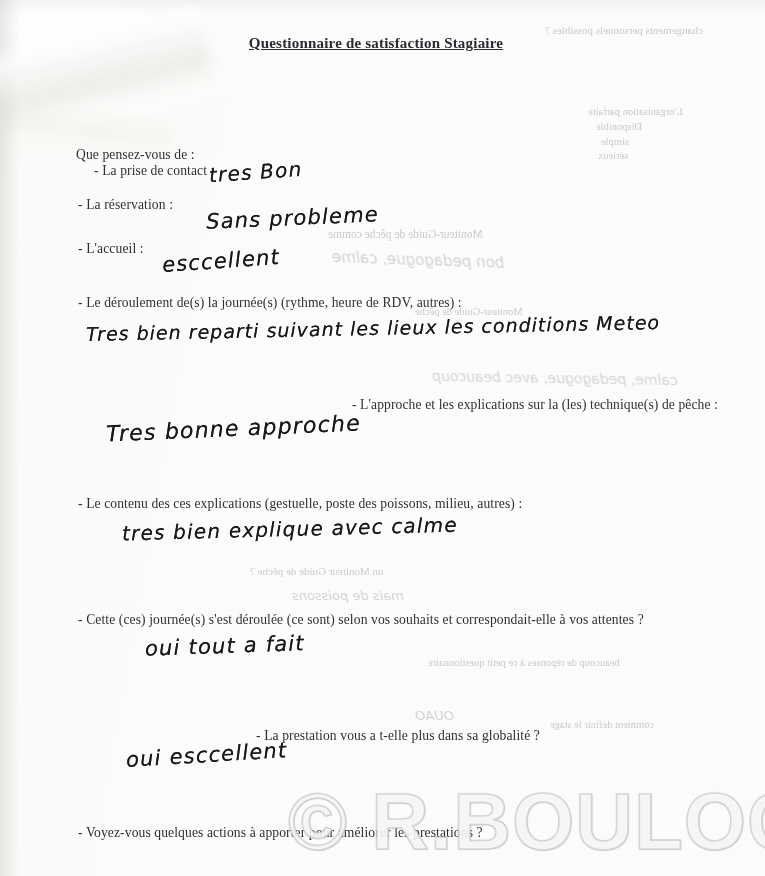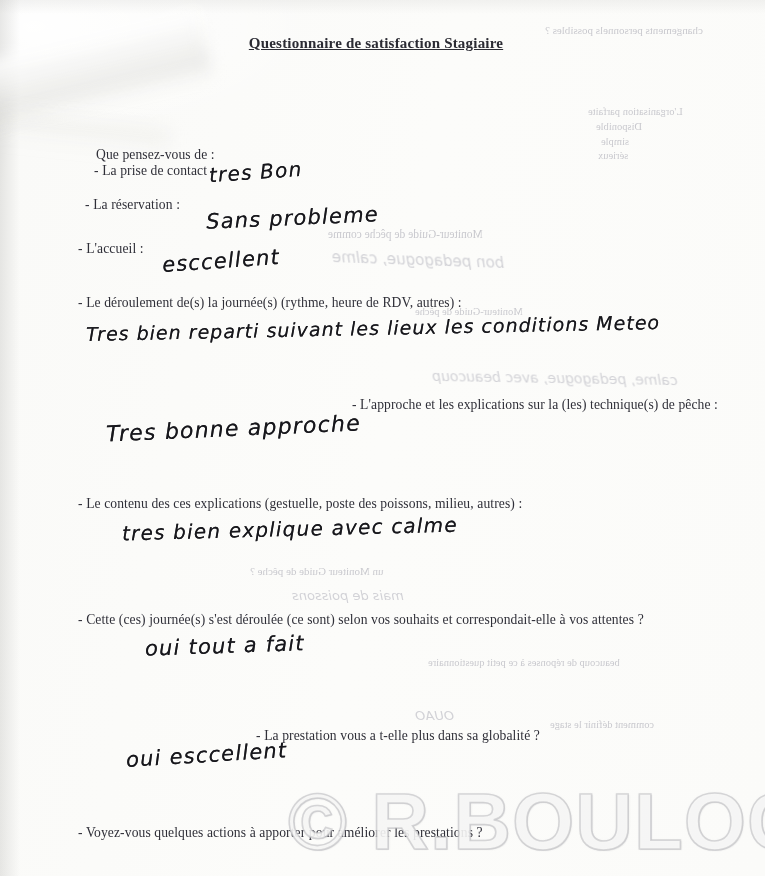--- a/index.html
+++ b/index.html
@@ -27,23 +27,23 @@
     background:linear-gradient(to bottom, rgba(222,222,218,0.35), rgba(255,255,255,0));}
 
   
   .printed{position:absolute;font-size:13.6px;line-height:1.45;letter-spacing:0.1px;}
   .title{
     position:absolute;left:196px;top:35px;width:360px;
     text-align:center;font-size:15px;font-weight:bold;
     text-decoration:underline;letter-spacing:0.2px;color:#2b2b33;
   }
   .intro{left:78px;top:74px;width:618px;text-align:justify;word-spacing:3px;}
-  .sec-header{left:96px;top:145px;}
+  .sec-header{left:76px;top:145px;}
   .q0{left:94px;top:161px;}
-  .q1{left:78px;top:195px;margin-left:7px;}
+  .q1{left:78px;top:195px;}
   .q2{left:78px;top:239px;font-family:Liberation Serif, serif;}
   .q3{left:78px;top:293px;width:640px;}
   .q4{left:78px;top:395px;width:640px;text-align:right;}
   .q5{left:78px;top:494px;width:640px;}
   .q6{left:78px;top:610px;width:622px;}
   .q7{left:78px;top:726px;width:640px;text-align:center;}
   .q8{left:78px;top:815px;width:660px;margin-top:8px;}
 
   
   .hw{

